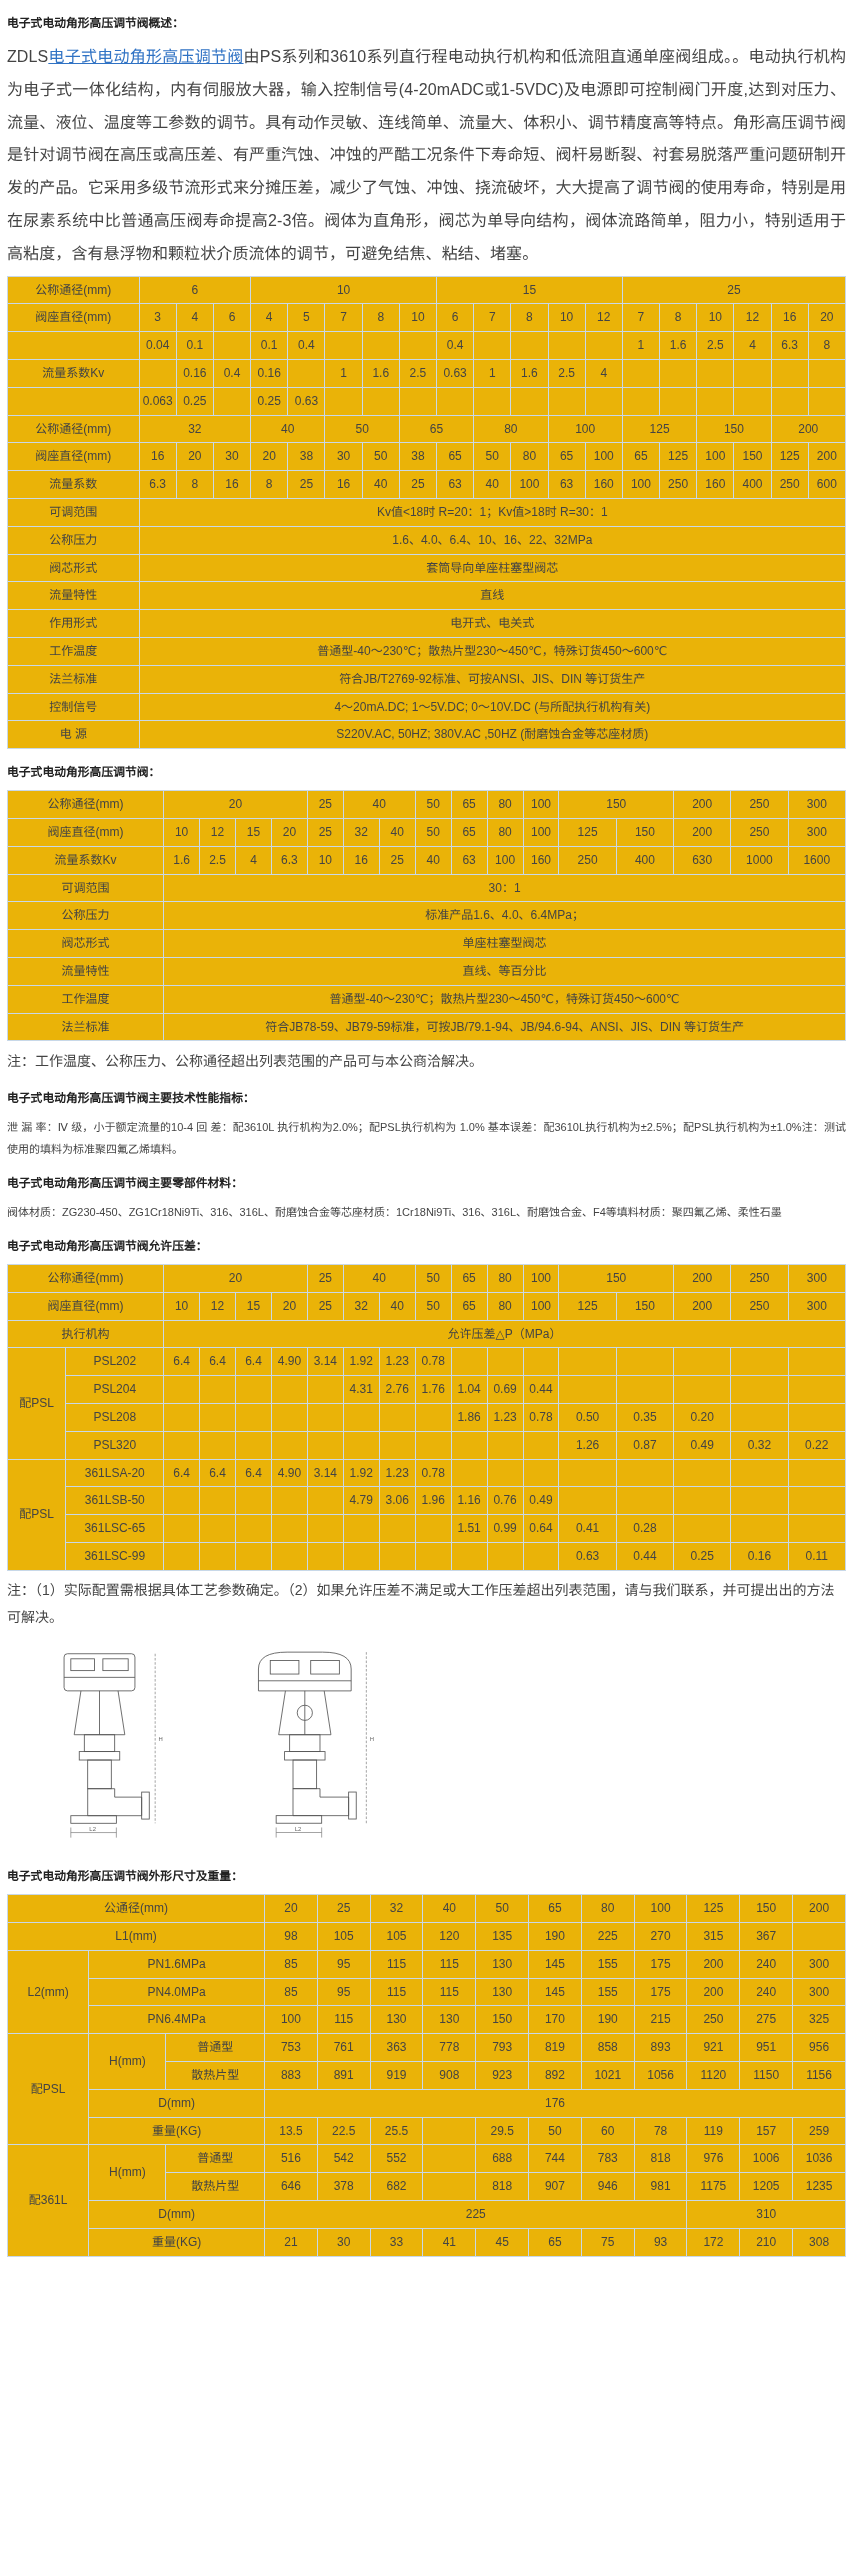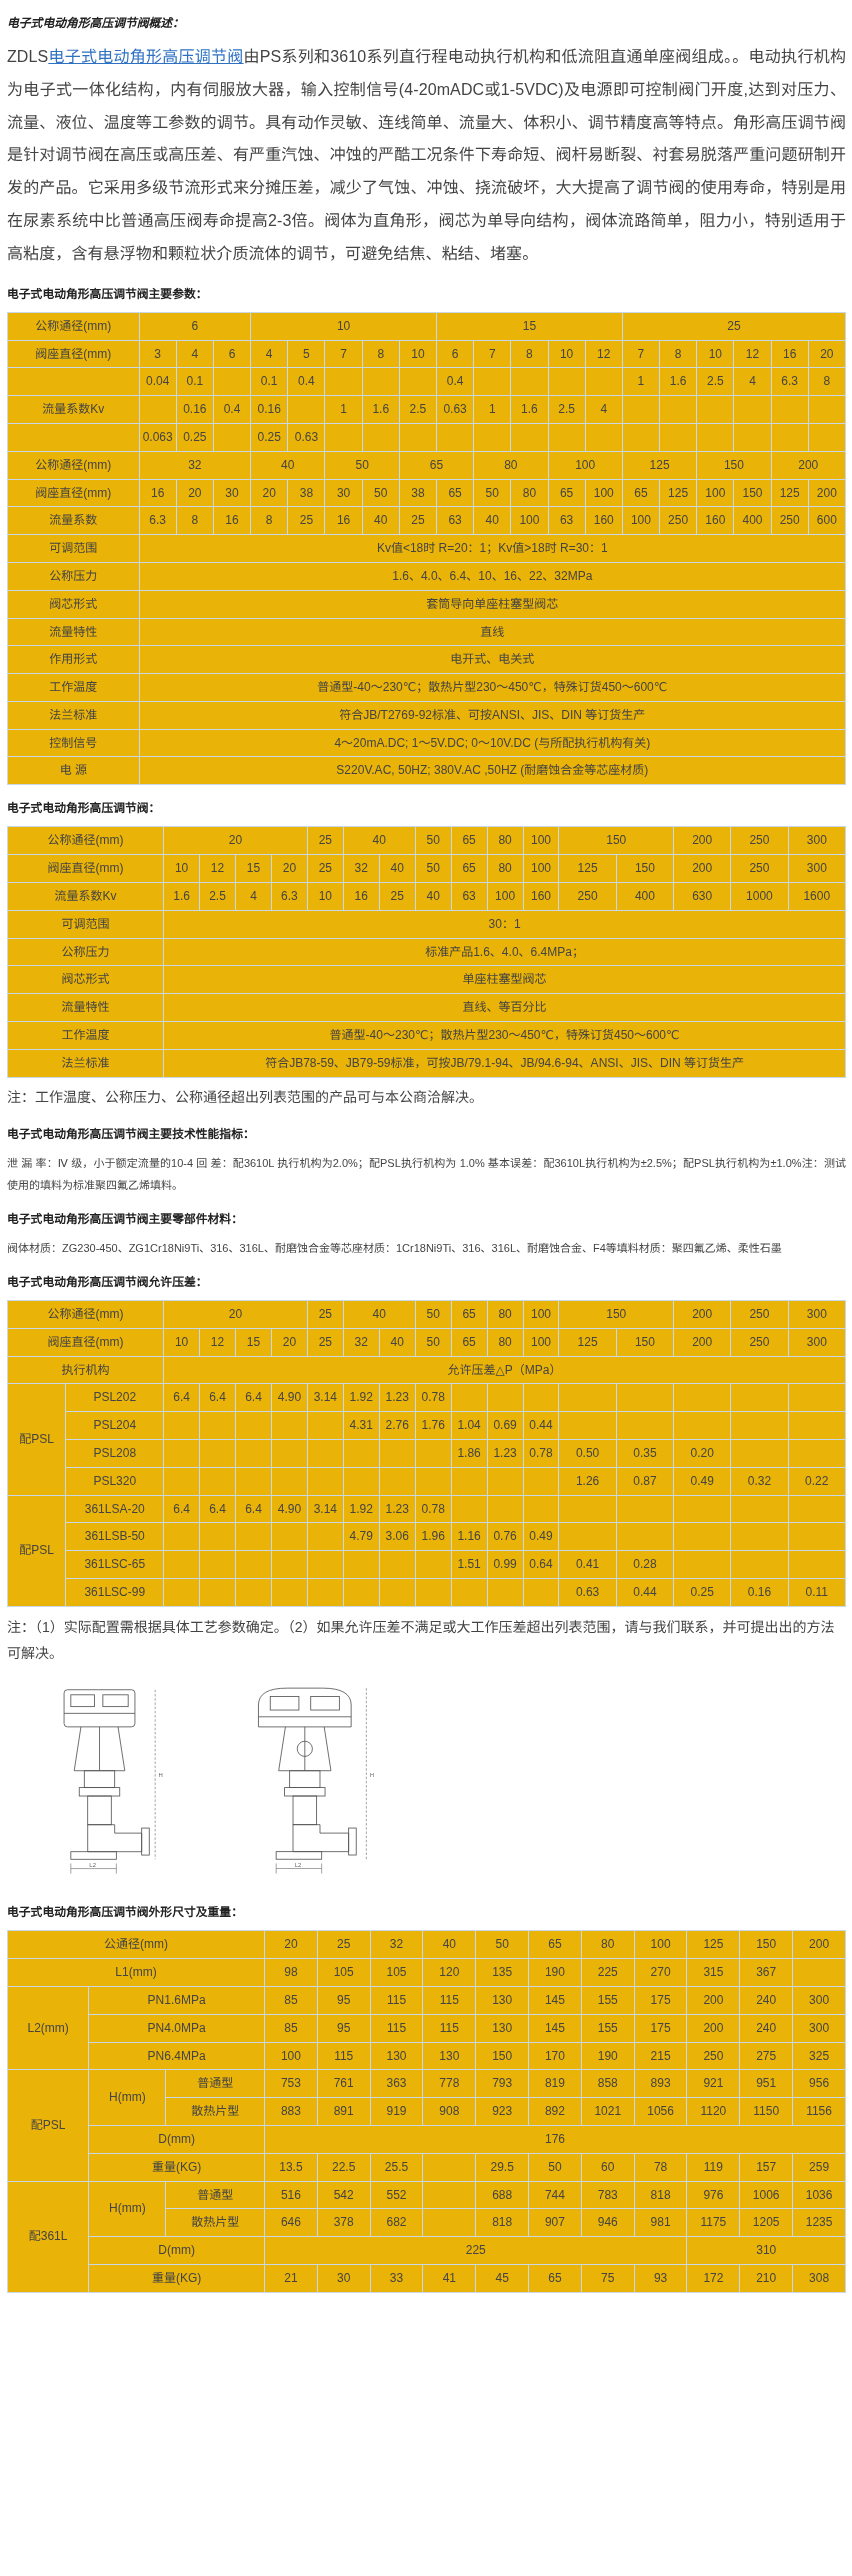--- a/index.html
+++ b/index.html
@@ -18,21 +18,21 @@
   }
   .wrap { width: 839px; margin: 0 auto; }
 
   h2.sec-title {
     font-size: 11.8px;
     font-weight: bold;
     color: #222222;
     margin: 15px 0 8.4px 0;
     line-height: 1.5;
   }
-  h2.sec-title.first { margin-top: 0; font-style: italic; }
+  h2.sec-title.first { margin-top: 0; }
 
   p.para {
     font-size: 16px;
     color: #444444;
     line-height: 2.05;
     margin: 0 0 5px 0;
     text-align: justify;
     letter-spacing: 0.1px;
   }
   a.inline-link {
@@ -95,21 +95,20 @@
 </head>
 <body>
 
 <div class="wrap">
 
   <h2 class="sec-title first">电子式电动角形高压调节阀概述：</h2>
   <p class="para">
     <span>ZDLS</span><a class="inline-link" href="#">电子式电动角形高压调节阀</a><span id="ov-body">由PS系列和3610系列直行程电动执行机构和低流阻直通单座阀组成。。电动执行机构为电子式一体化结构，内有伺服放大器，输入控制信号(4-20mADC或1-5VDC)及电源即可控制阀门开度,达到对压力、流量、液位、温度等工参数的调节。具有动作灵敏、连线简单、流量大、体积小、调节精度高等特点。角形高压调节阀是针对调节阀在高压或高压差、有严重汽蚀、冲蚀的严酷工况条件下寿命短、阀杆易断裂、衬套易脱落严重问题研制开发的产品。它采用多级节流形式来分摊压差，减少了气蚀、冲蚀、挠流破坏，大大提高了调节阀的使用寿命，特别是用在尿素系统中比普通高压阀寿命提高2-3倍。阀体为直角形，阀芯为单导向结构，阀体流路简单，阻力小，特别适用于高粘度，含有悬浮物和颗粒状介质流体的调节，可避免结焦、粘结、堵塞。</span>
   </p>
 
-  <h2 class="sec-title">电子式电动角形高压调节阀主要参数：</h2>
 
   <table class="spec">
     <colgroup>
       <col style="width:131px">
       <col span="19" style="width:37px">
     </colgroup>
     <tbody>
       <tr class="t-row-h">
         <td class="lbl">公称通径(mm)</td>
         <td colspan="3">6</td>

